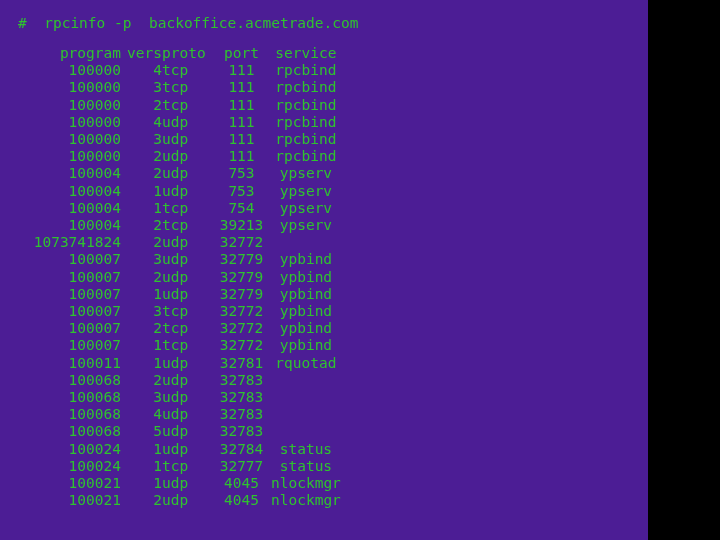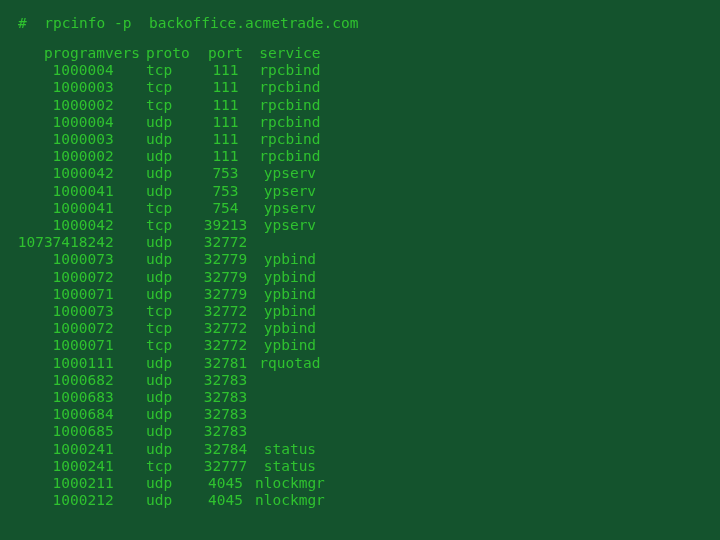--- a/index.html
+++ b/index.html
@@ -7,23 +7,23 @@
     padding: 0;
     background: #000000;
   }
   body {
     width: 720px;
     height: 540px;
     overflow: hidden;
     font-family: "DejaVu Sans Mono", "Liberation Mono", monospace;
   }
   #terminal {
-    width: 720px;
+    width: 648px;
     height: 540px;
-    background: #14532d;
+    background: #4c1d95;
     color: #2fc22f;
     font-family: "DejaVu Sans Mono", "Liberation Mono", monospace;
     font-size: 14.5px;
     line-height: 17.2px;
     position: relative;
     padding: 0;
     box-sizing: border-box;
   }
   .cmd-line {
     position: absolute;
@@ -35,21 +35,21 @@
     line-height: 17.2px;
   }
   .prompt-sym {
     color: #2fc22f;
   }
   .cmd-text {
     color: #2fc22f;
   }
   table.rpctable {
     position: absolute;
-    left: 0;
+    left: 16px;
     top: 45px;
     border-collapse: collapse;
     font-family: "DejaVu Sans Mono", "Liberation Mono", monospace;
     font-size: 14.5px;
     line-height: 17.2px;
     color: #2fc22f;
   }
   table.rpctable th,
   table.rpctable td {
     padding: 0;
@@ -62,21 +62,21 @@
     color: #2fc22f;
     vertical-align: top;
   }
   
   .col-program {
     text-align: right;
     width: 105px;
     padding-right: 0px;
   }
   .col-vers {
-    text-align: left;
+    text-align: right;
     width: 41px;
   }
   .col-proto {
     text-align: left;
     width: 50px;
   }
   .col-port {
     text-align: center;
     width: 59px;
   }

